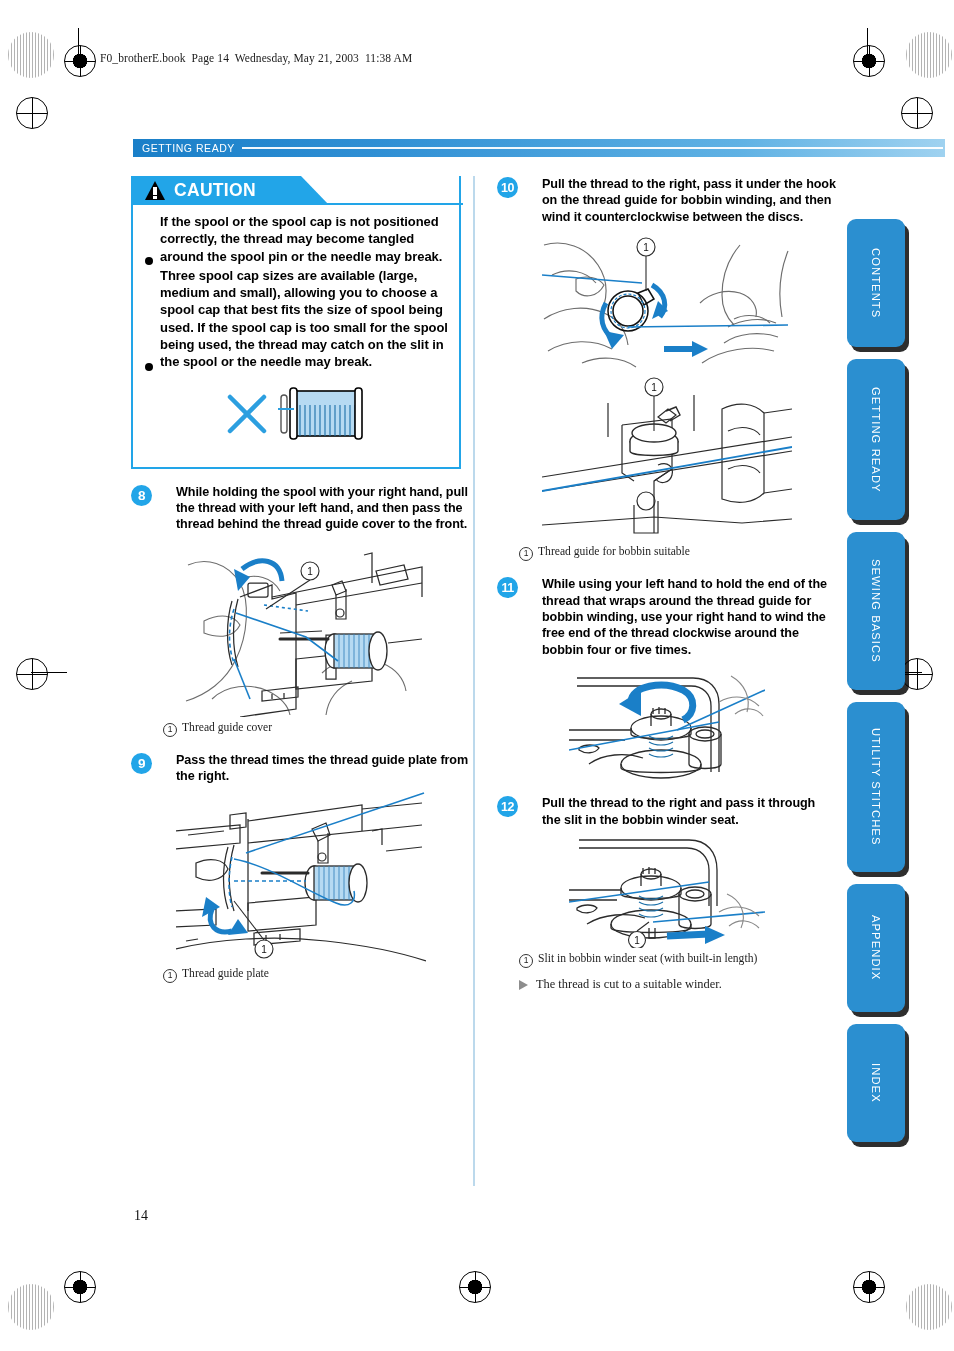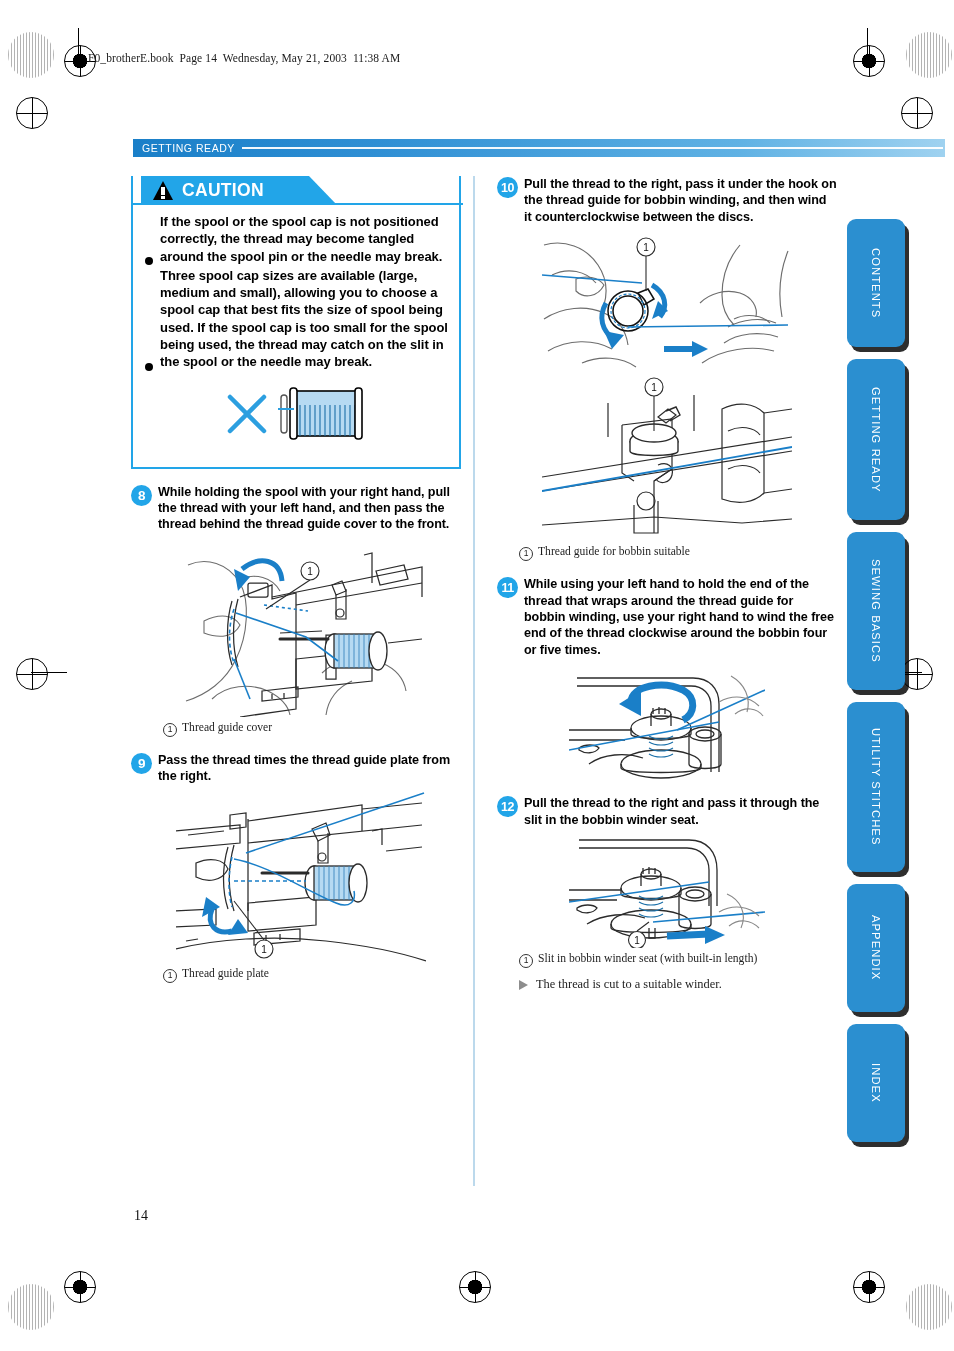--- a/index.html
+++ b/index.html
@@ -44,21 +44,21 @@
     opacity: .75;
   }
   .cropline {
     position: absolute;
     background: #000;
   }
 
   
   .filehdr {
     position: absolute;
-    left: 88px; top: 52px;
+    left: 100px; top: 52px;
     font-family: "Liberation Serif", serif;
     font-size: 11.5px;
     color: #1a1a1a;
     letter-spacing: .1px;
     white-space: pre;
   }
 
   
   .sectionbar {
     position: absolute;
@@ -109,21 +109,21 @@
     box-sizing: border-box;
     background: #fff;
   }
   .caution-tabwrap {
     position: relative;
     height: 29px;
     width: 330px;
   }
   .caution-tab {
     position: absolute;
-    left: 8px; top: 0;
+    left: 0; top: 0;
     width: 196px; height: 29px;
     background: #22a5e8;
     clip-path: polygon(0 0, 168px 0, 196px 29px, 0 29px);
     display: flex;
     align-items: center;
   }
   .caution-tab .warn-tri {
     width: 0; height: 0;
     border-left: 10.5px solid transparent;
     border-right: 10.5px solid transparent;
@@ -195,21 +195,21 @@
     flex: none;
     width: 21px; height: 21px;
     border-radius: 50%;
     background: #22a5e8;
     color: #fff;
     font-weight: bold;
     font-size: 13.5px;
     display: flex;
     align-items: center;
     justify-content: center;
-    margin-right: 6px;
+    margin-right: 24px;
     margin-top: 1px;
     letter-spacing: -.5px;
   }
   .stepnum.two-digit { font-size: 12.5px; }
   .steptext {
     font-weight: bold;
     font-size: 12.6px;
     line-height: 16.4px;
     color: #000;
     letter-spacing: -.08px;

